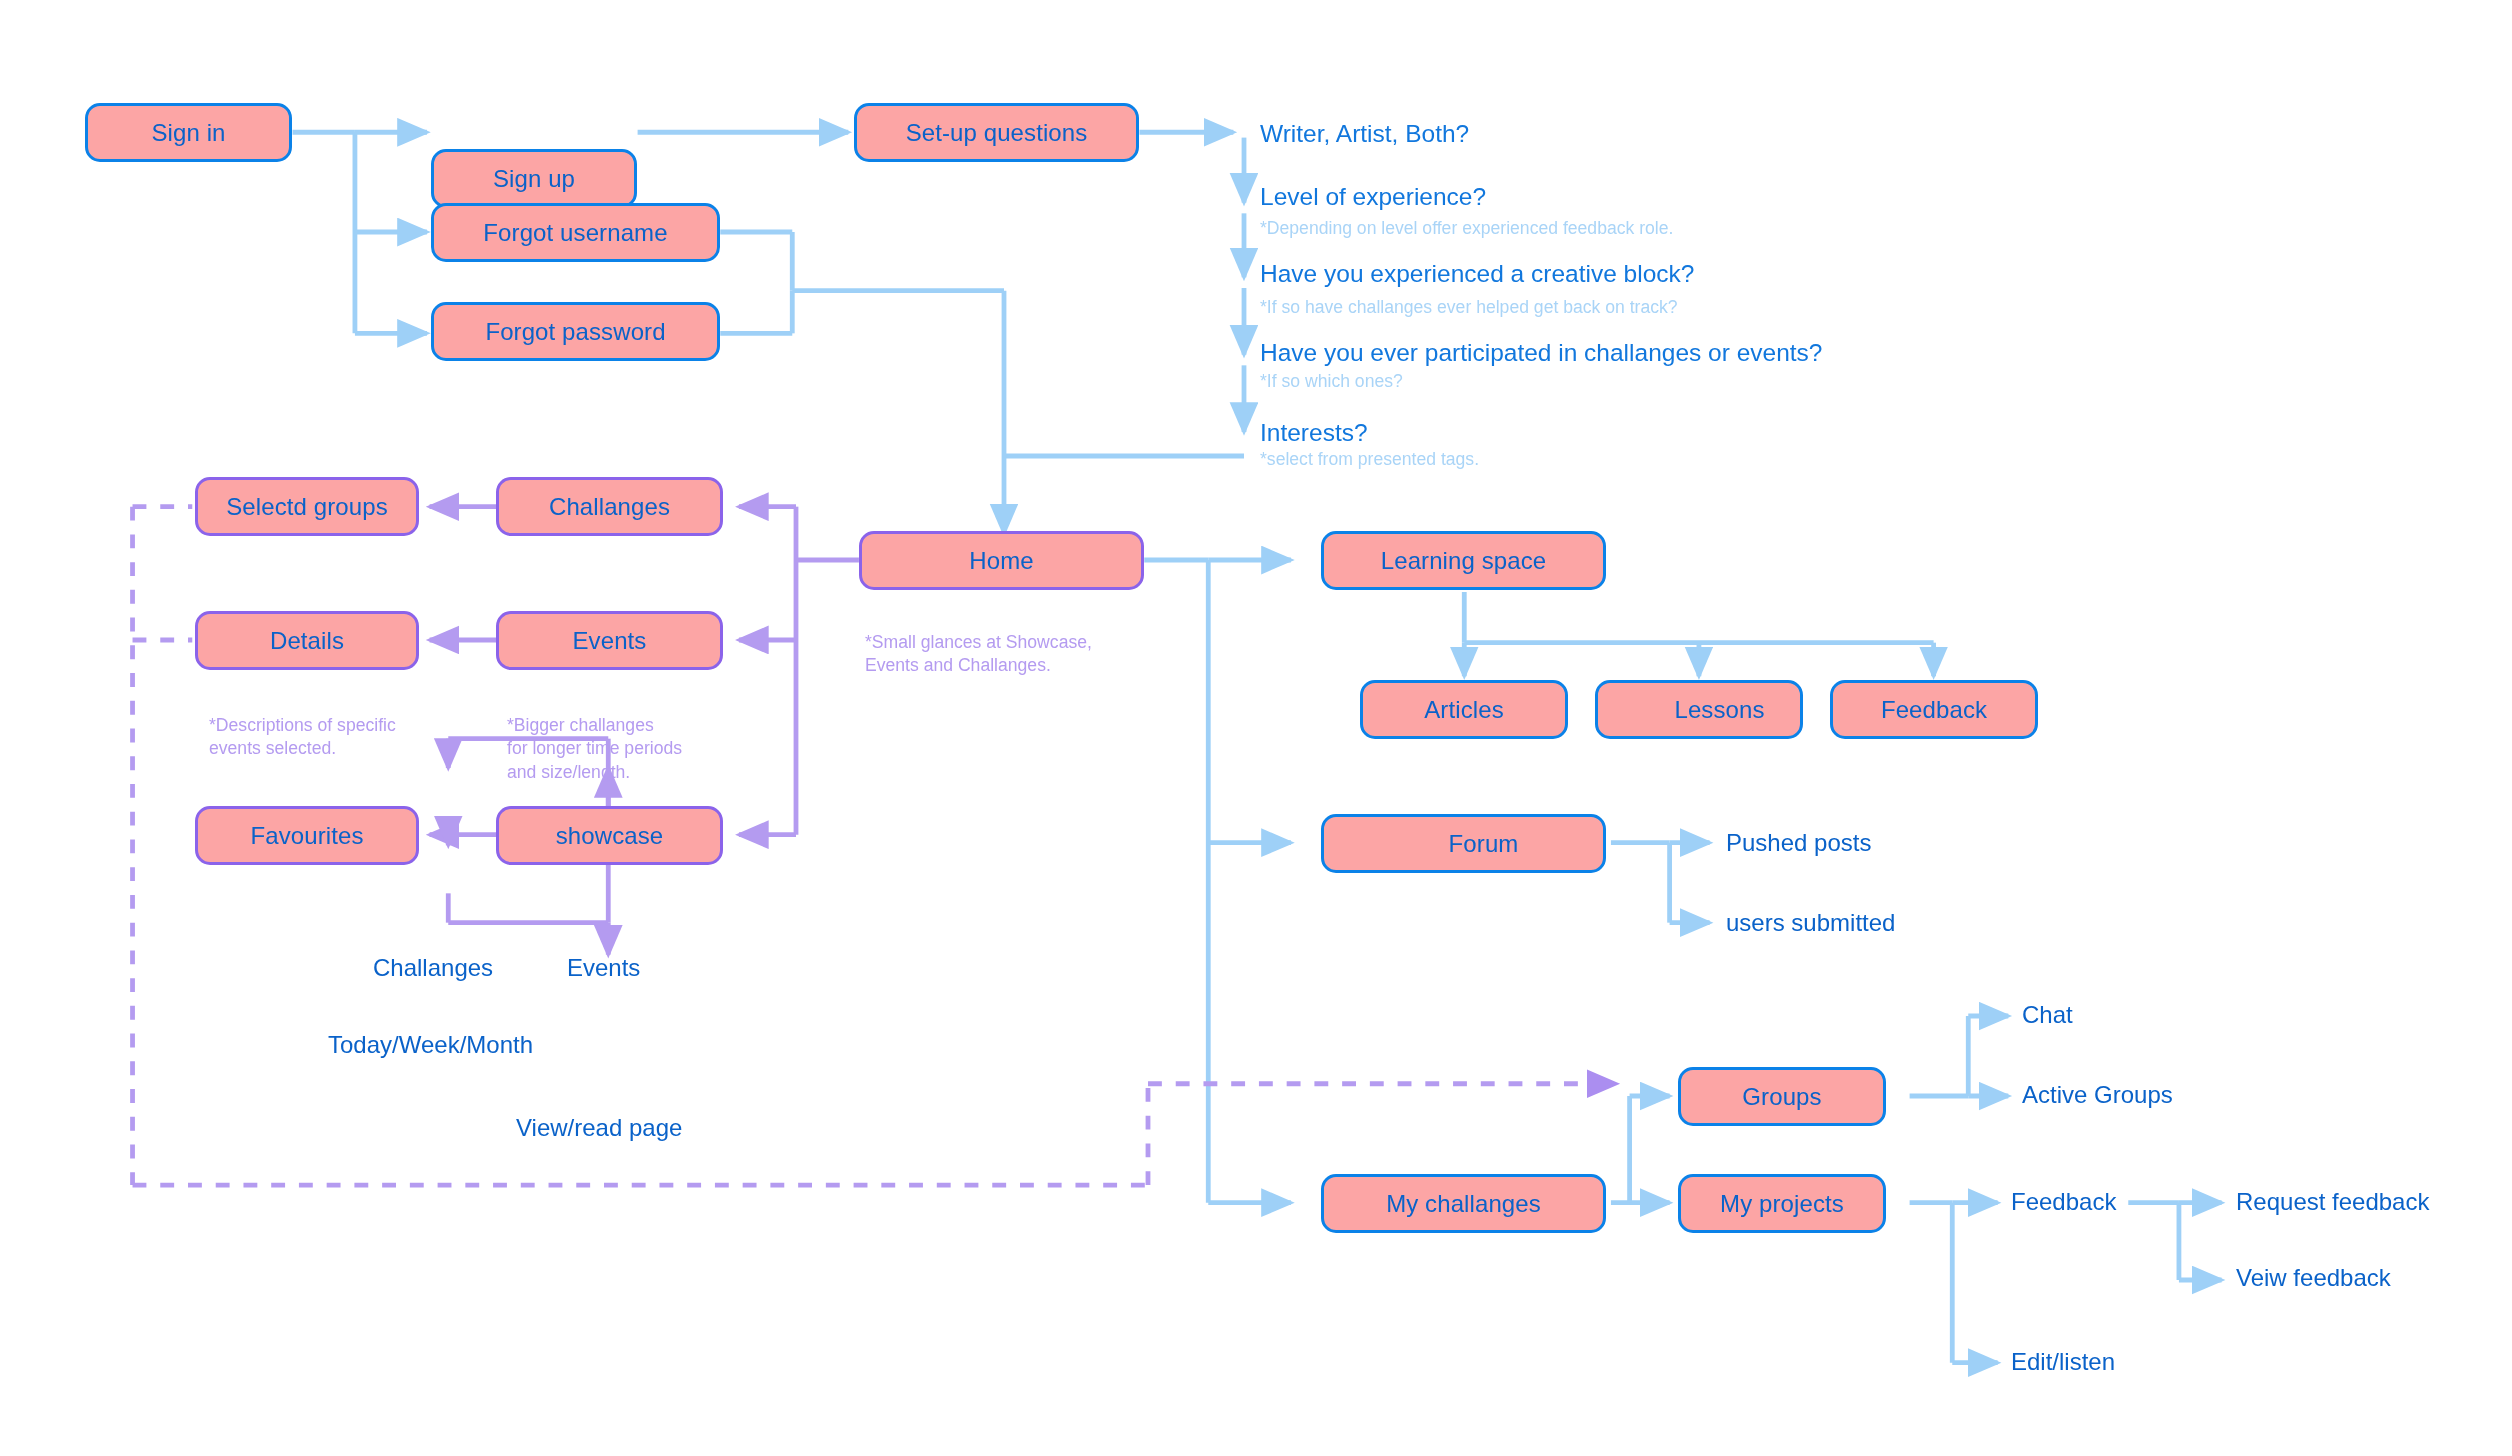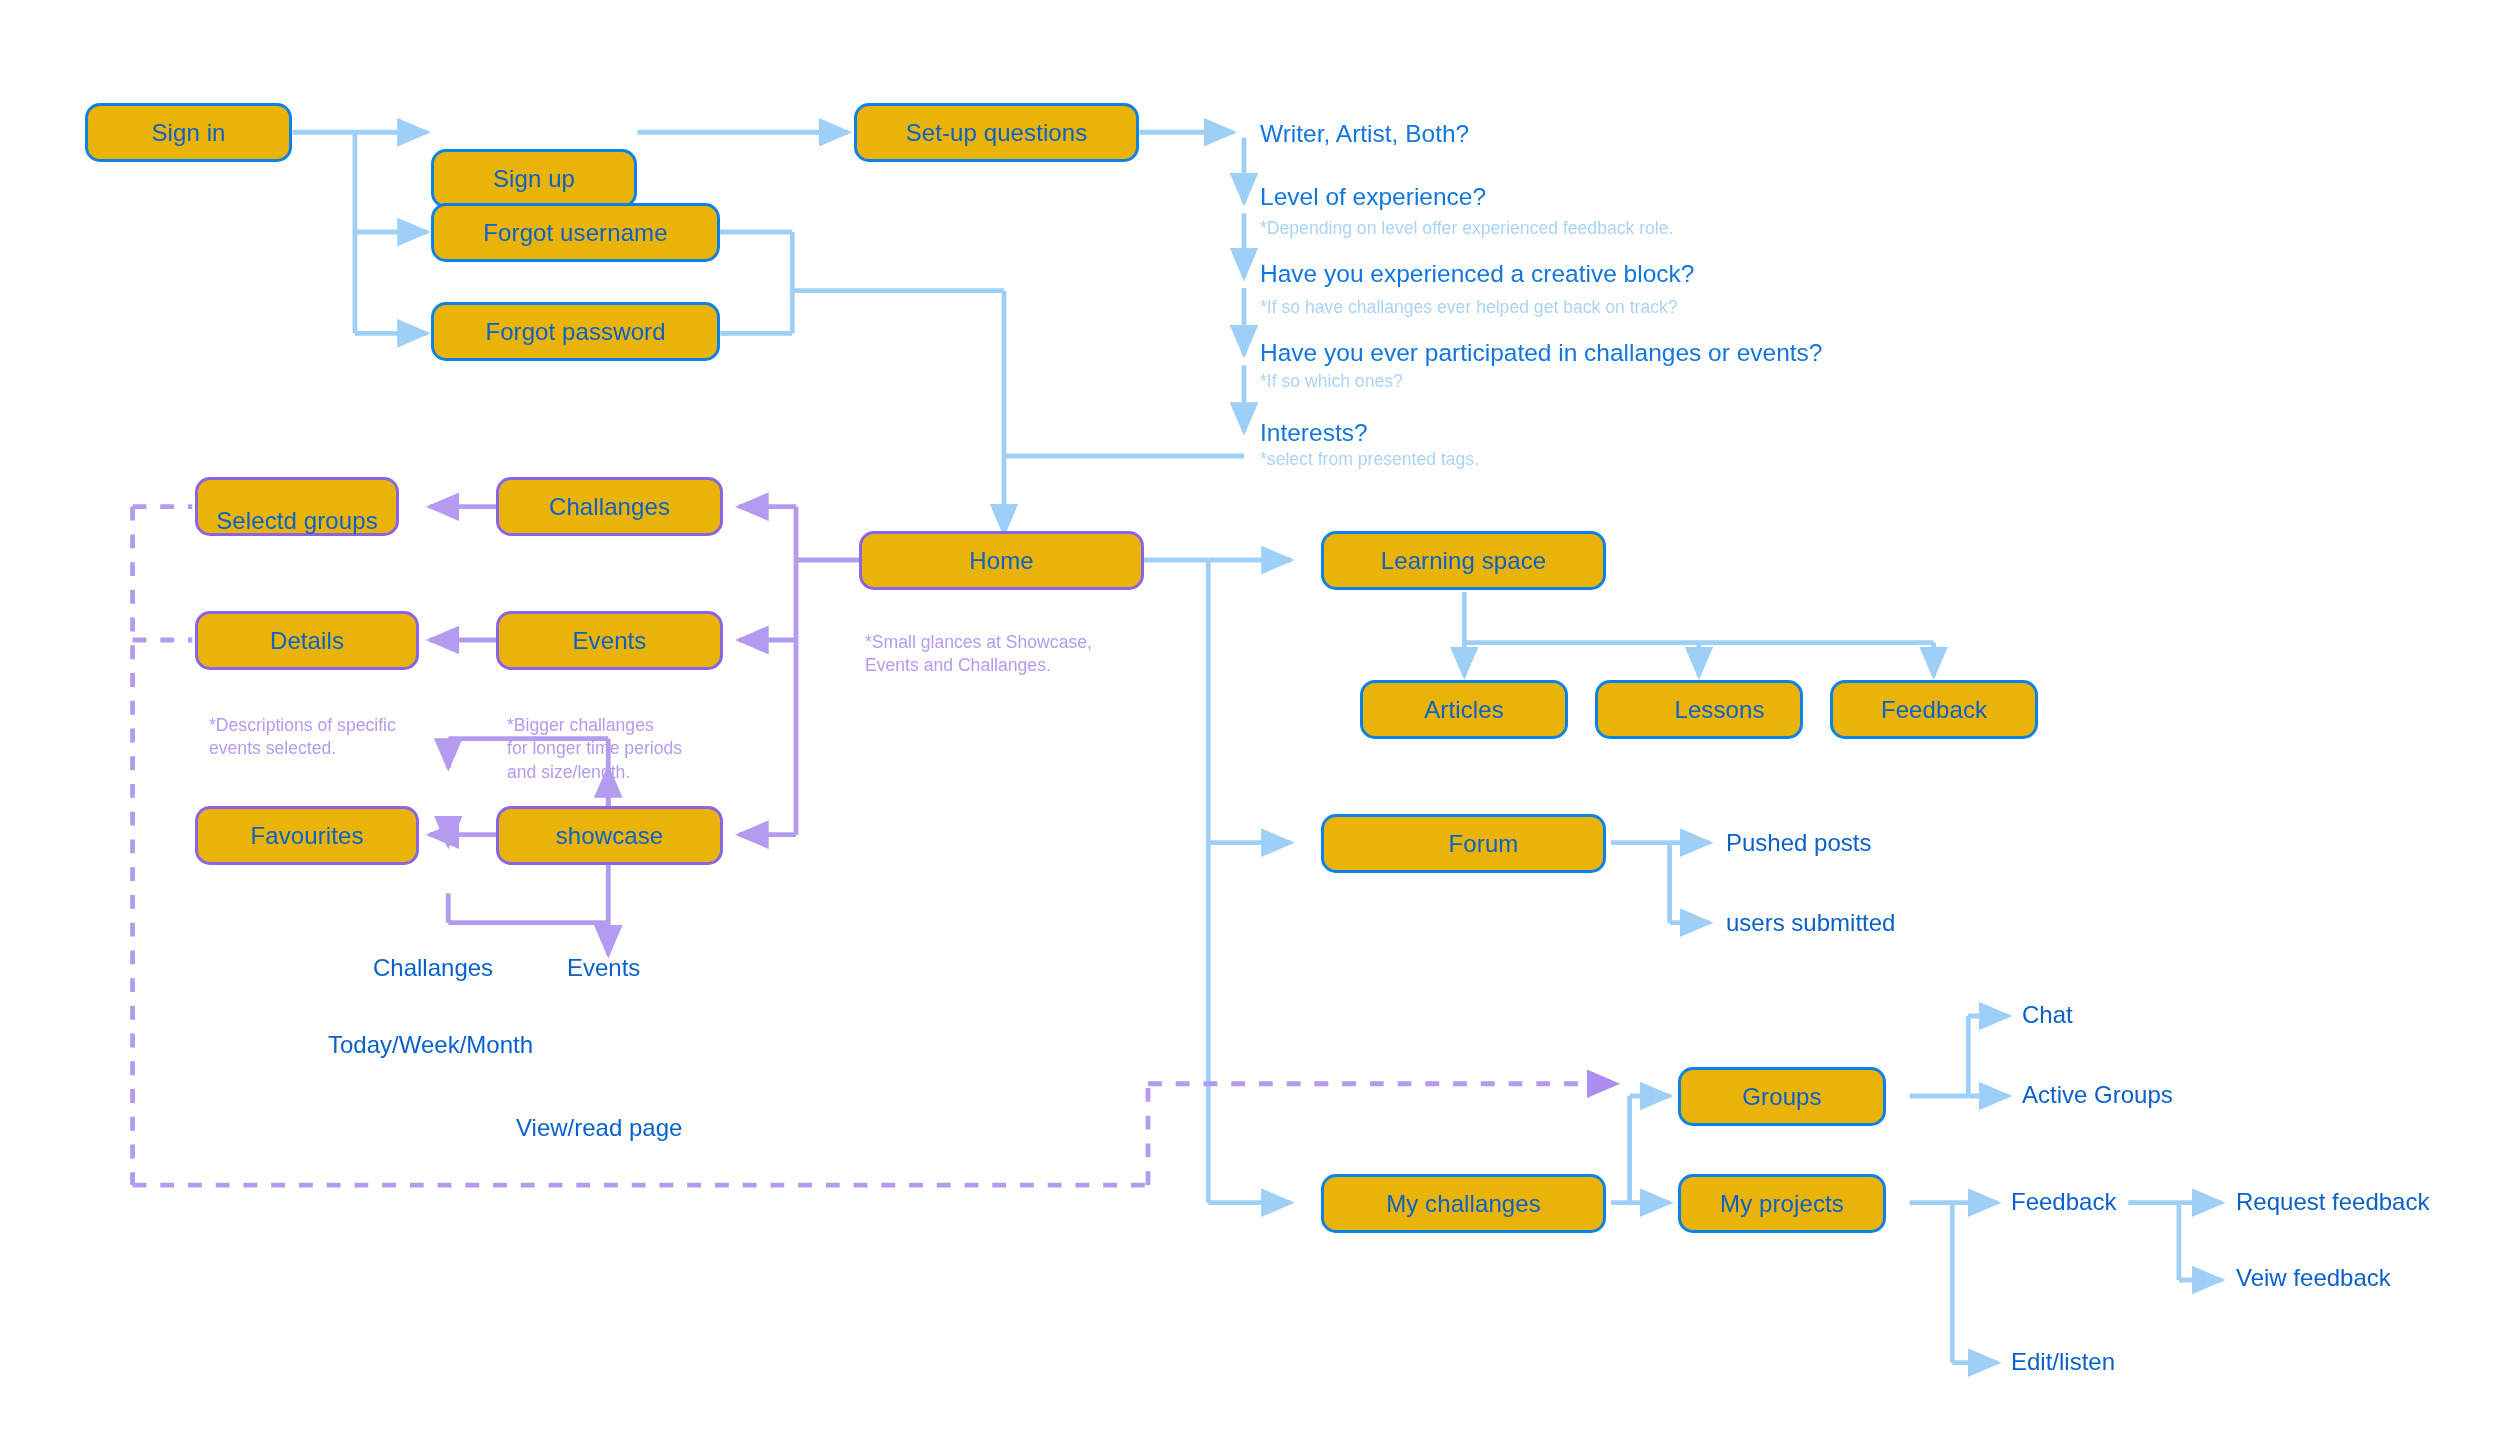--- a/index.html
+++ b/index.html
@@ -26,21 +26,21 @@
     height: 1456px;
     pointer-events: none;
   }
   .node {
     position: absolute;
     box-sizing: border-box;
     display: flex;
     align-items: center;
     justify-content: center;
     border-radius: 15px;
-    background: #eab308;
+    background: #fca5a5;
     color: #0a62c9;
     font-size: 24px;
     line-height: 1;
     letter-spacing: 0.1px;
     white-space: nowrap;
   }
   .node.blue {
     border: 3.7px solid #0b82e8;
   }
   .node.purple {
@@ -250,21 +250,21 @@
   </div>
 
   <div class="node purple" style="left:859px; top:531px; width:285px; height:59px;">
     <span>Home</span>
   </div>
   <div class="note-purple" style="left:865px; top:608px; width:299px;">
     <span>*Small glances at Showcase,
 Events and Challanges.</span>
   </div>
 
-  <div class="node purple" style="left:195px; top:477px; width:204px; height:59px;align-items:flex-end;">
+  <div class="node purple" style="left:195px; top:477px; width:224px; height:59px;">
     <span>Selectd groups</span>
   </div>
 
   <div class="node purple" style="left:496px; top:477px; width:227px; height:59px;">
     <span>Challanges</span>
   </div>
 
   <div class="node purple" style="left:195px; top:611px; width:224px; height:59px;">
     <span>Details</span>
   </div>

